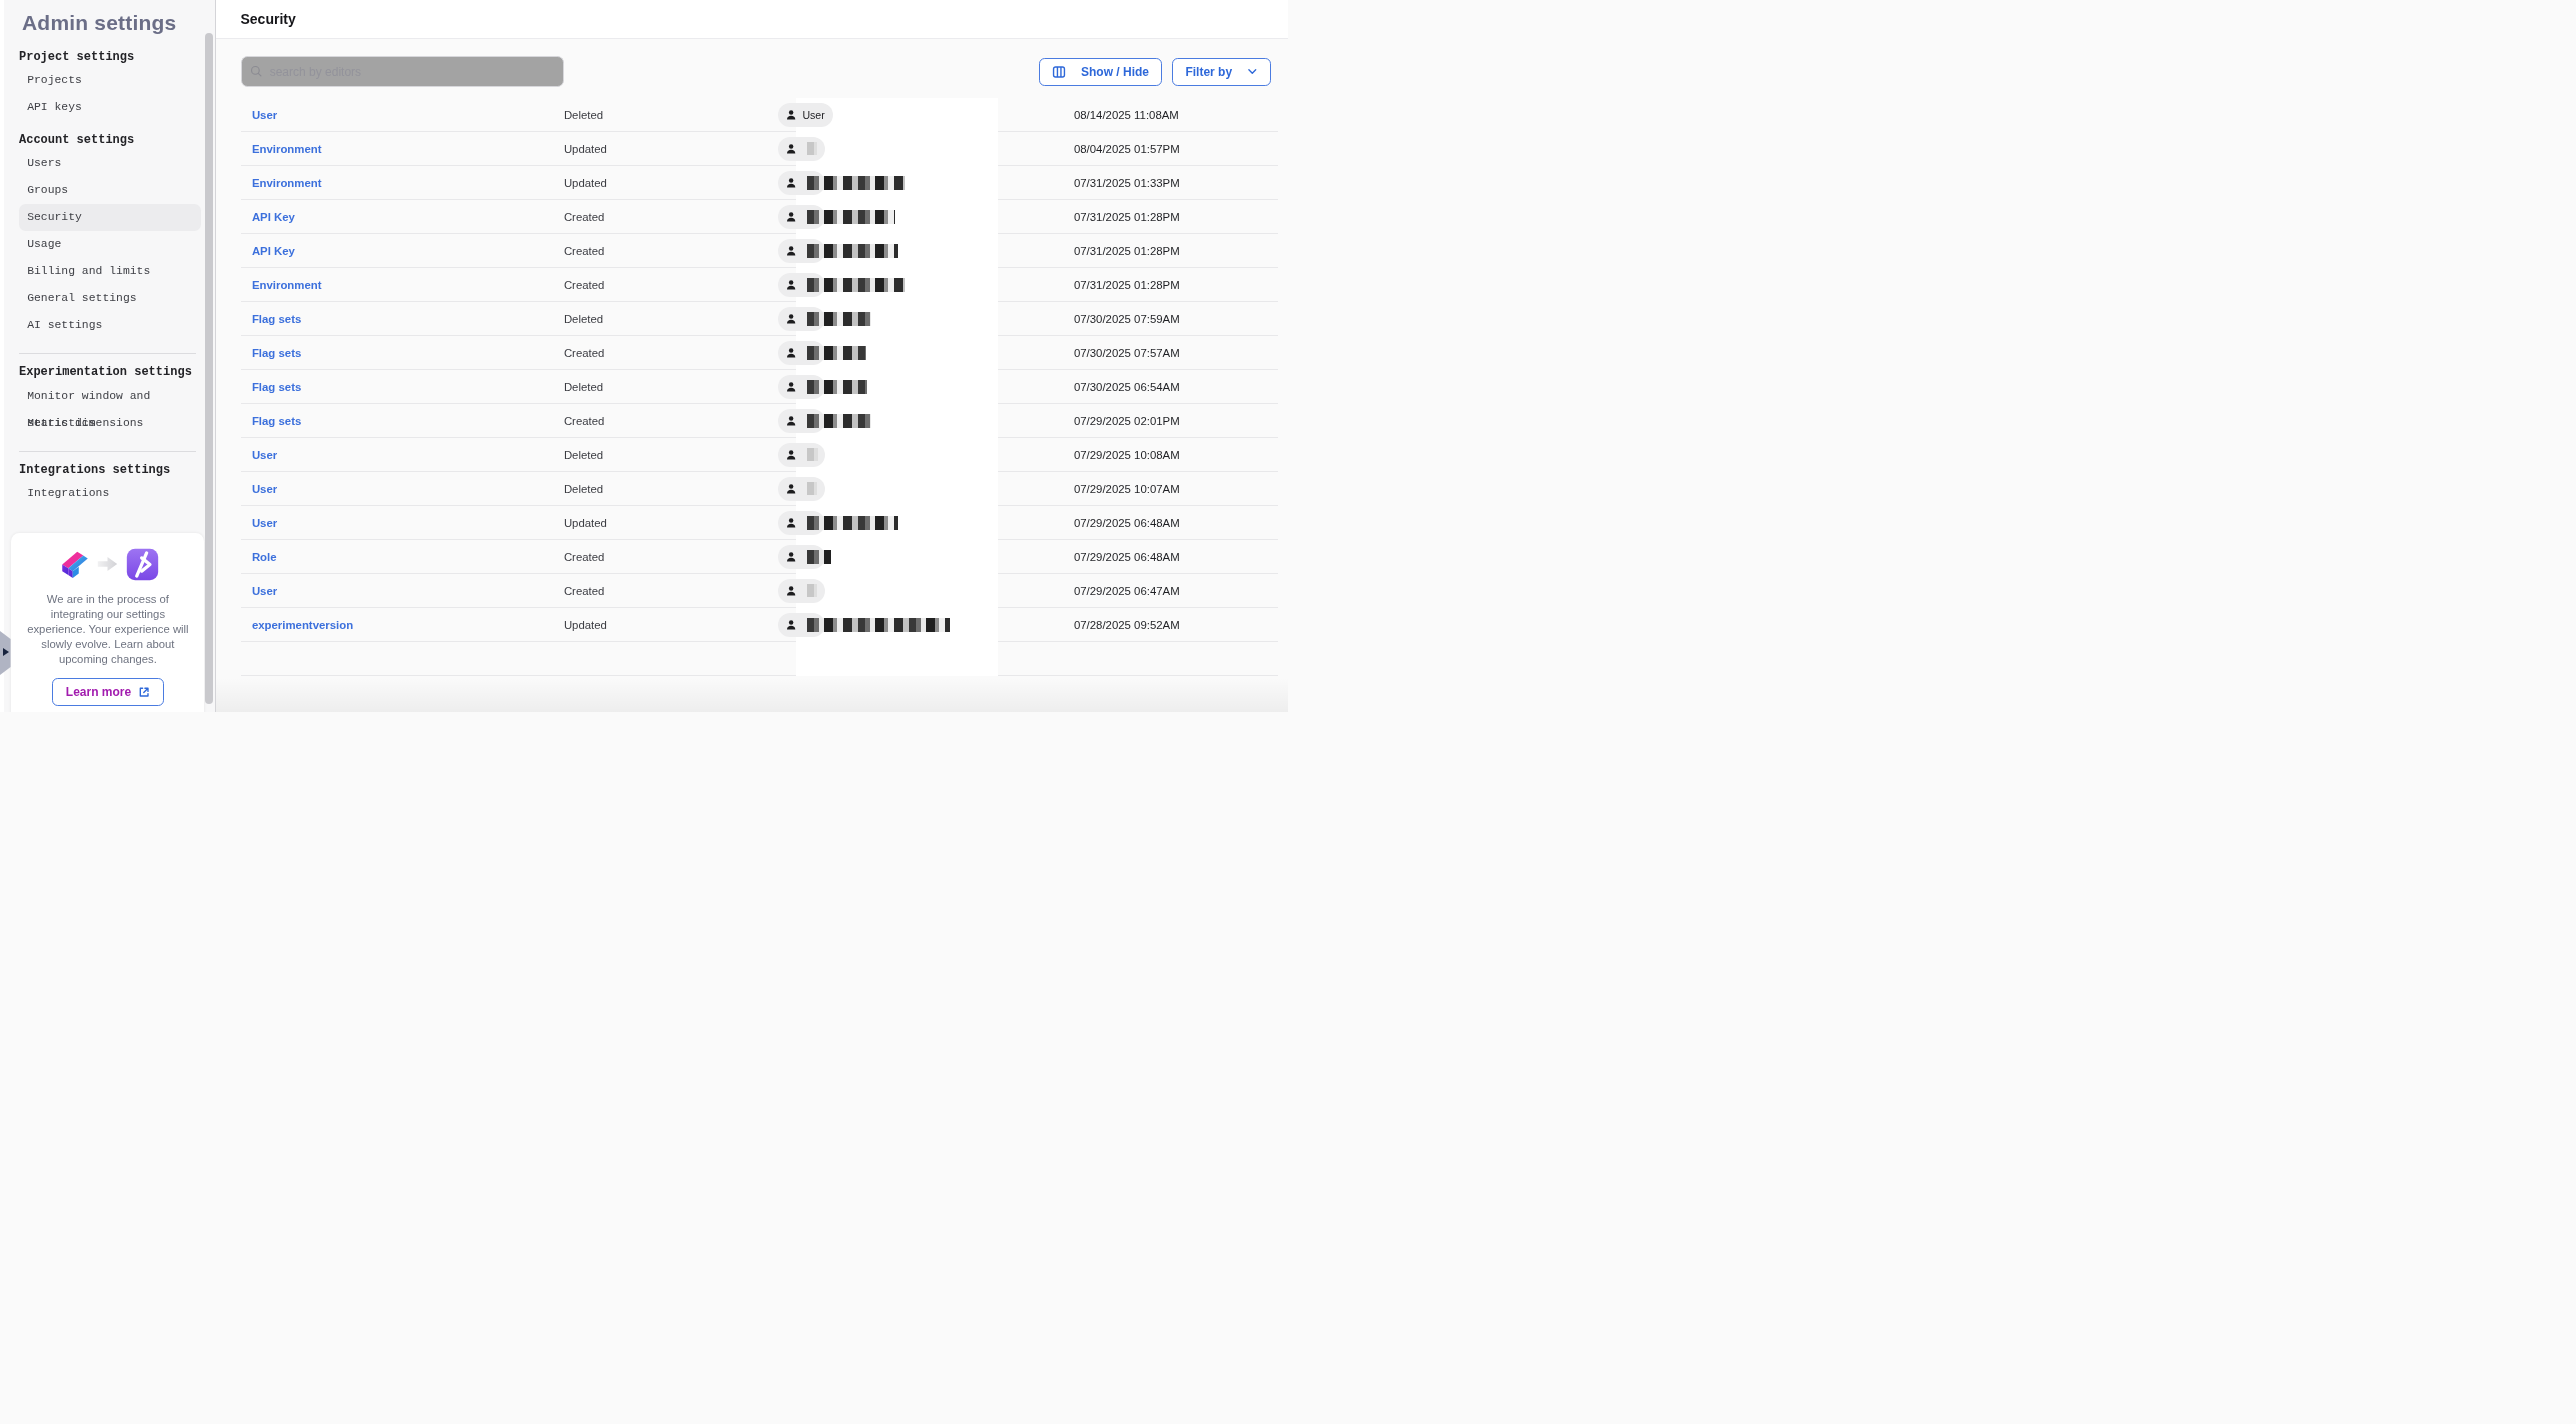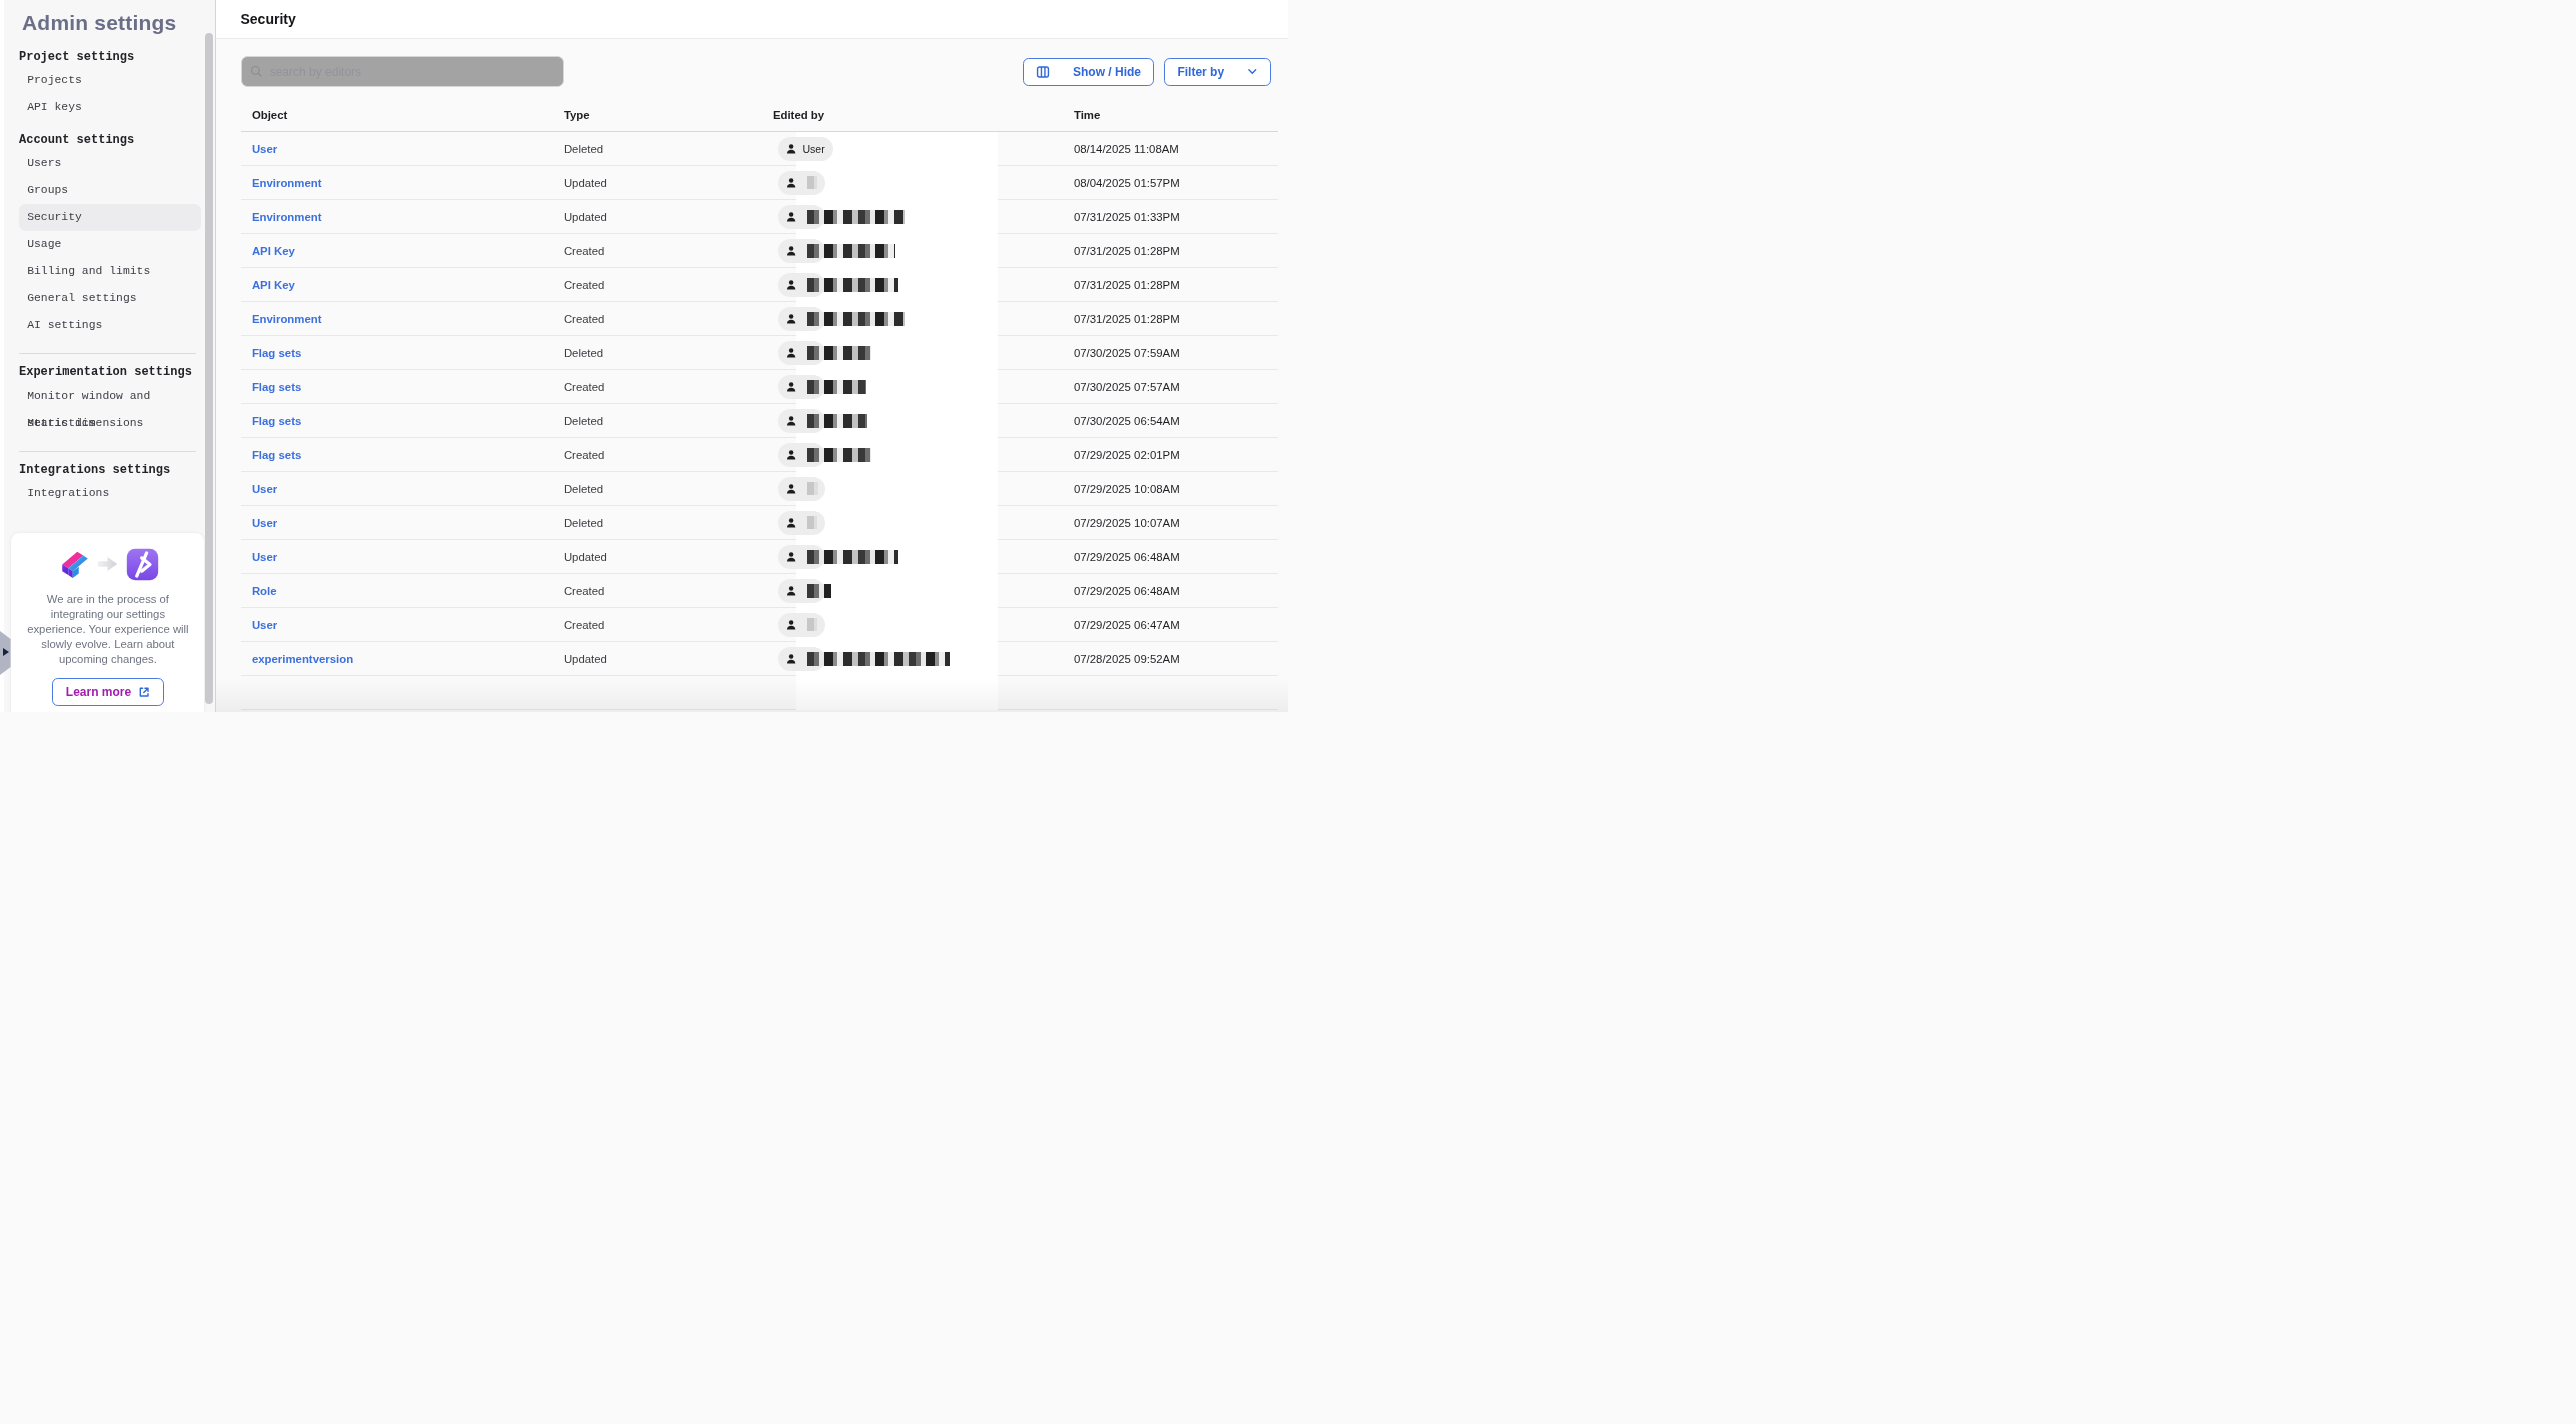--- a/index.html
+++ b/index.html
@@ -47,21 +47,21 @@
   .tab.active{color:#3a6cd6;font-weight:700;border-bottom-color:#3a6cd6;}
 
   .toolbar{display:flex;justify-content:space-between;align-items:center;margin:17px 17px 0 24.5px;}
   .searchbox{display:flex;align-items:center;width:323px;height:31px;box-sizing:border-box;
     background:#a3a3a3;border:0.8px solid #d7d7db;border-radius:6.5px;padding:0 8.2px;}
   .searchbox svg{flex:0 0 auto;margin-right:5.7px;}
   .searchbox input{flex:1;border:none;outline:none;background:transparent;font-size:12px;
     color:#3a3a40;font-family:inherit;}
   .searchbox input::placeholder{color:#93939b;}
   .toolbar-btns{display:flex;gap:9.8px;}
-  .tbtn{display:inline-flex;align-items:center;gap:23px;height:28px;padding:0 12.3px;background:#fff;
+  .tbtn{display:inline-flex;align-items:center;gap:15px;height:28px;padding:0 12.3px;background:#fff;
     border:1.2px solid #4a7be0;border-radius:5.7px;color:#2e68d9;font-size:12px;font-weight:600;
     cursor:pointer;font-family:inherit;}
 
   
   .table{margin:11.4px 9.8px 0 24.5px;}
   .thead,.trow{display:grid;grid-template-columns:312px 209px 301px 1fr;}
   .thead{height:33px;align-items:center;border-bottom:0.8px solid #d8d8db;}
   .th{padding-left:11.4px;font-size:11.4px;font-weight:700;color:#1d1e22;}
   .tbody{position:relative;}
   .redact-strip{position:absolute;left:555px;top:0;width:202px;height:100%;background:#ffffff;z-index:1;}
@@ -196,26 +196,20 @@
         <button class="tbtn">
           <span>Filter by</span>
           <svg width="10.6" height="10.6" viewBox="0 0 14 14">
             <polyline points="2.5,5 7,9.5 11.5,5" fill="none" stroke="#2e68d9" stroke-width="1.8" stroke-linecap="round" stroke-linejoin="round"></polyline>
           </svg>
         </button>
       </div>
     </div>
 
     <div class="table">
-      <div class="thead">
-        <div class="th">Object</div>
-        <div class="th">Type</div>
-        <div class="th">Edited by</div>
-        <div class="th">Time</div>
-      </div>
       <div class="tbody" id="tbody">
         <div class="redact-strip"></div>
       <div class="trow">
     <div class="cell c-object">
       <a>User</a>
     </div>
     <div class="cell c-type">Deleted</div>
     <div class="cell c-editor">
       <span class="badge">
         <svg width="12.3" height="12.3" viewBox="0 0 16 16">

